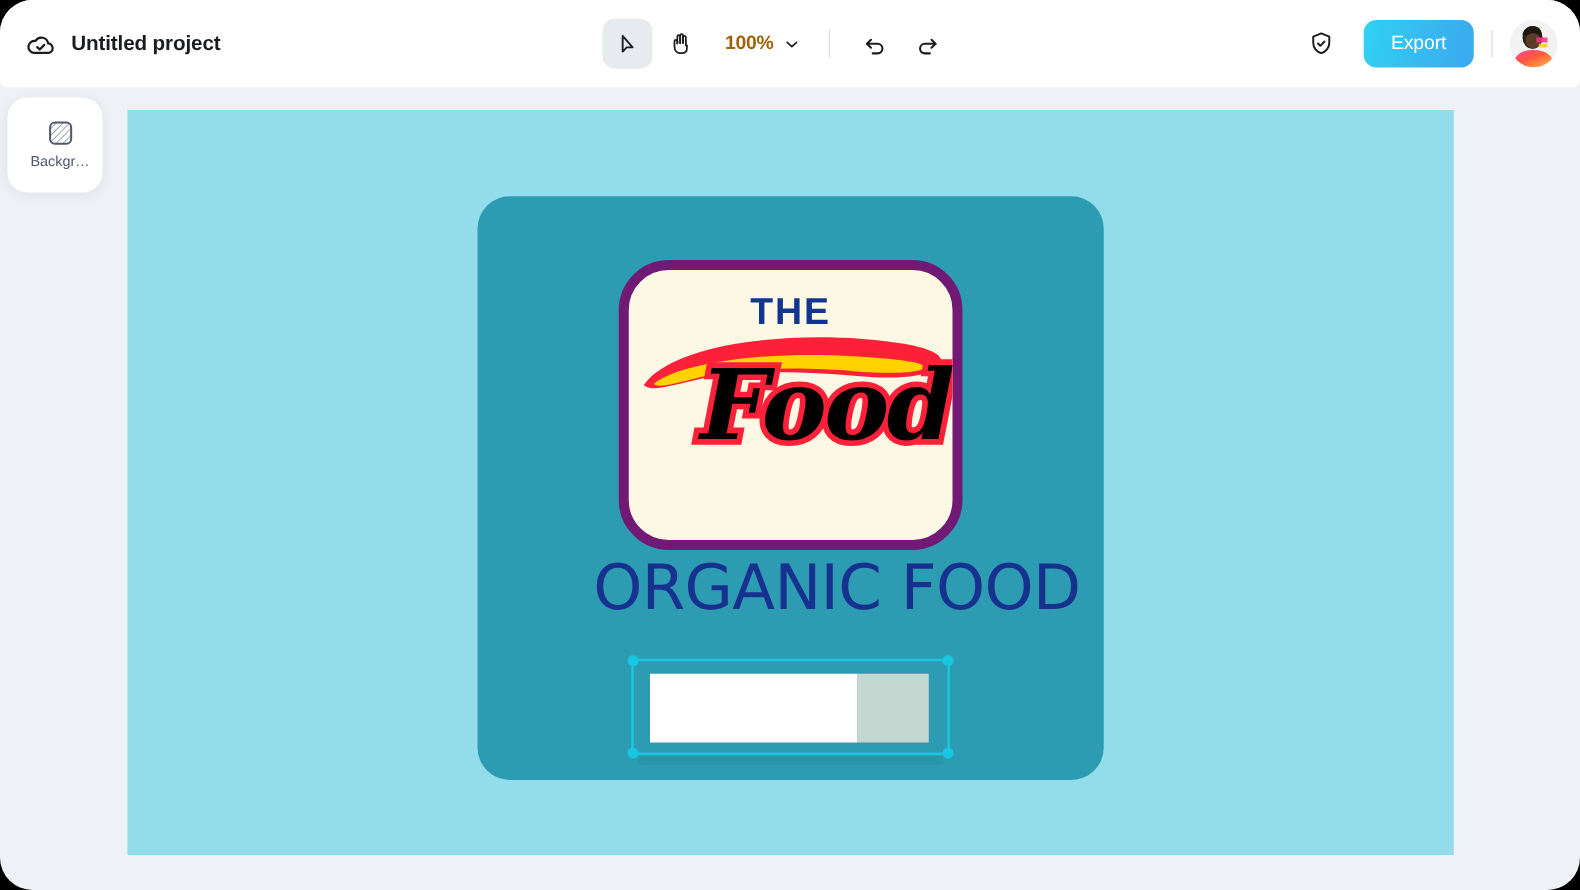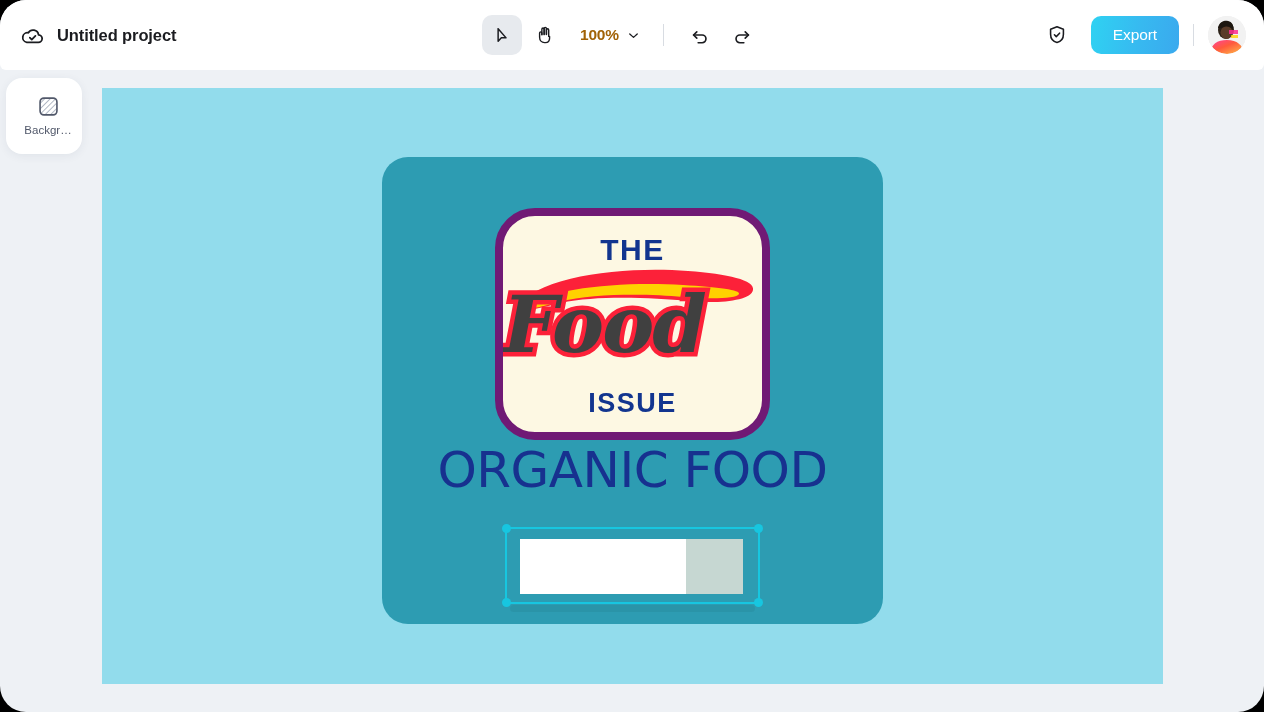--- a/index.html
+++ b/index.html
@@ -202,42 +202,43 @@
   #logo-food-wrap {
     position: absolute;
     left: 0; top: 42px;
     width: 100%;
     height: 130px;
   }
   #logo-food-text {
     position: absolute;
     left: 0; top: 28px;
     width: 100%;
-    text-align: left;
+    text-align: right;
     font-family: "DejaVu Serif", serif;
     font-style: italic;
     font-weight: bold;
     font-size: 78px;
     line-height: 1;
-    color: #404040;
+    color: #000000;
     -webkit-text-stroke: 9px #fc2139;
     paint-order: stroke fill;
     letter-spacing: -2px;
   }
 
   #poster-heading {
     position: absolute;
     left: 0; top: 288px;
     width: 501px;
     text-align: center;
     font-family: "DejaVu Sans", sans-serif;
     font-size: 50px;
     color: #17318f;
     letter-spacing: -0.5px;
     line-height: 1;
+    padding-left: 37px;
   }
 
   
   #selection {
     position: absolute;
     left: 123px; top: 370px;
     width: 255px;
     height: 77px;
     border: 2px solid #17c6e0;
     box-sizing: border-box;
@@ -386,21 +387,20 @@
         <div id="logo-the">THE</div>
 
         <div id="logo-food-wrap">
           <svg width="275" height="70" viewBox="0 0 275 70" style="position:absolute;left:0;top:0;">
             <path d="M12 50 C 35 18, 120 8, 185 13 C 225 16, 252 22, 250 32 C 248 43, 215 46, 185 43 C 150 40, 95 37, 58 45 C 35 50, 18 56, 12 50 Z" fill="#fc2139"></path>
             <path d="M20 49 C 45 30, 120 23, 180 27 C 215 29, 238 32, 236 36 C 234 41, 205 41, 180 39 C 145 36, 92 35, 56 44 C 36 49, 24 53, 20 49 Z" fill="#ffd200"></path>
           </svg>
           <div id="logo-food-text">Food</div>
         </div>
 
-        <div id="logo-issue">ISSUE</div>
       </div>
 
       <div id="poster-heading">ORGANIC FOOD</div>
 
       <div id="sel-shadow"></div>
 
       <div id="selection">
         <div id="sel-shape-white"></div>
         <div id="sel-shape-gray"></div>
         <div class="handle tl"></div>

